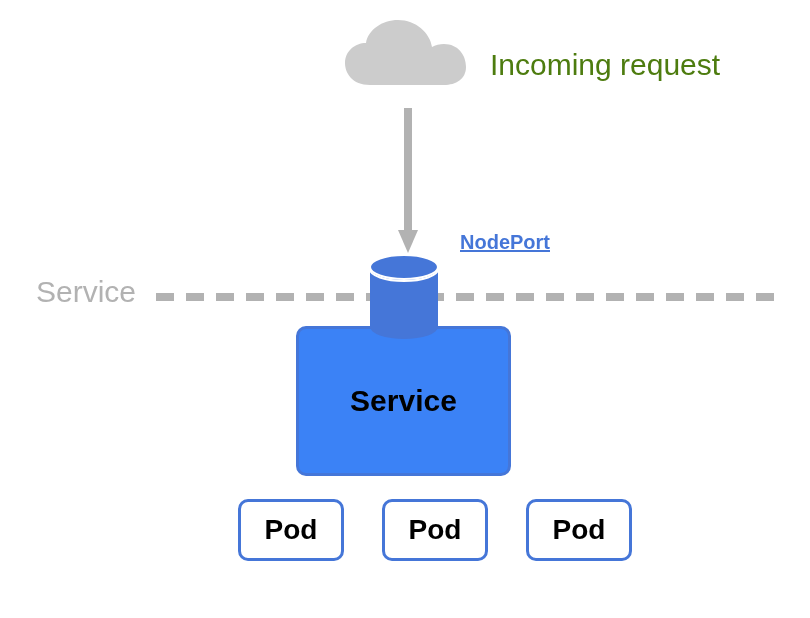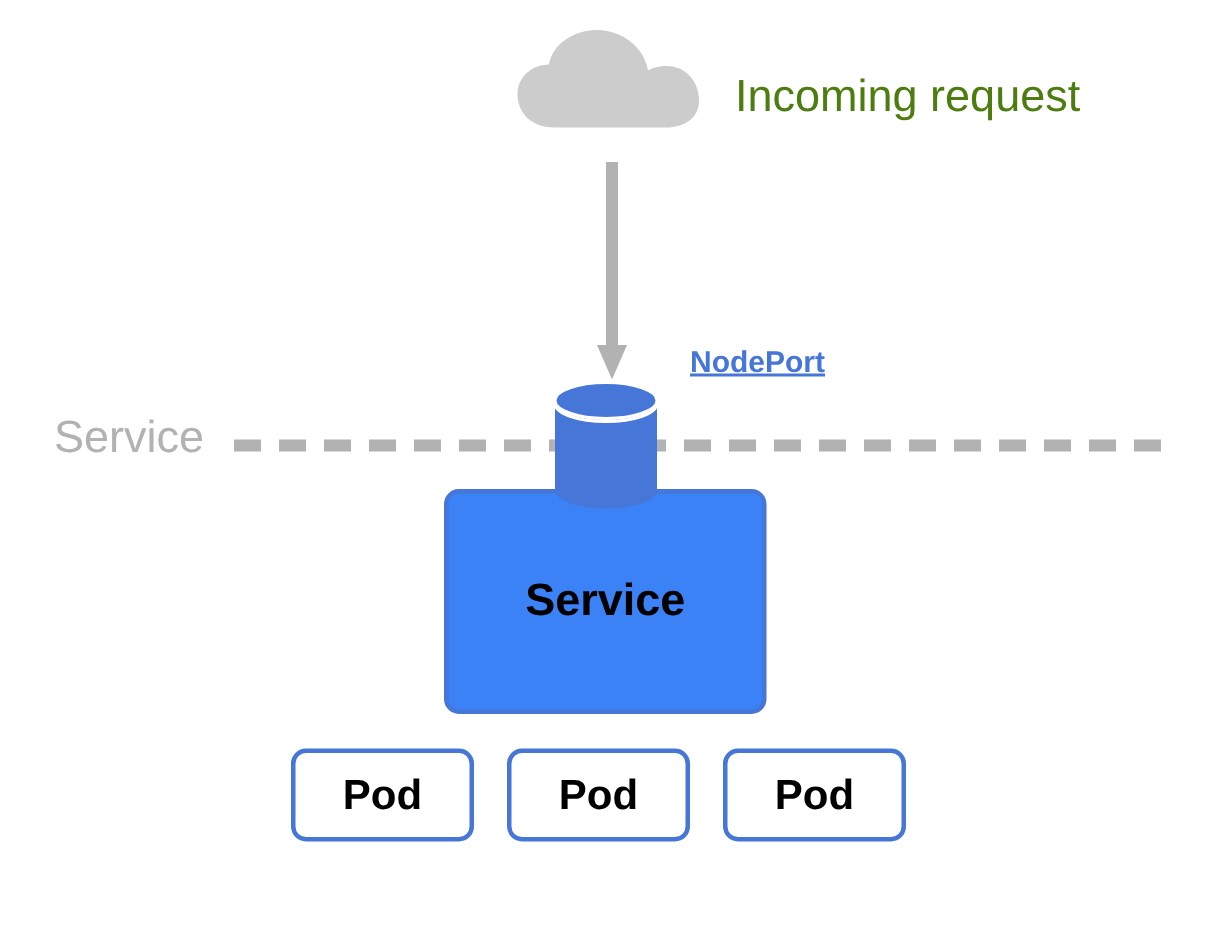--- a/index.html
+++ b/index.html
@@ -91,28 +91,29 @@
       justify-content: center;
     }
     .service-label {
       font-size: 30px;
       font-weight: 700;
       color: #000000;
     }
     .pod-box {
       position: absolute;
       top: 499px;
-      width: 122px;
+      width: 106px;
       height: 62px;
       border: 3px solid #4576d8;
       border-radius: 10px;
       background: #ffffff;
       display: flex;
       align-items: center;
       justify-content: center;
+      margin-left: 44px;
     }
     .pod-1 { left: 194px; }
     .pod-2 { left: 338px; }
     .pod-3 { left: 482px; }
     .pod-label {
       font-size: 28px;
       font-weight: 700;
       color: #000000;
     }
   </style>

